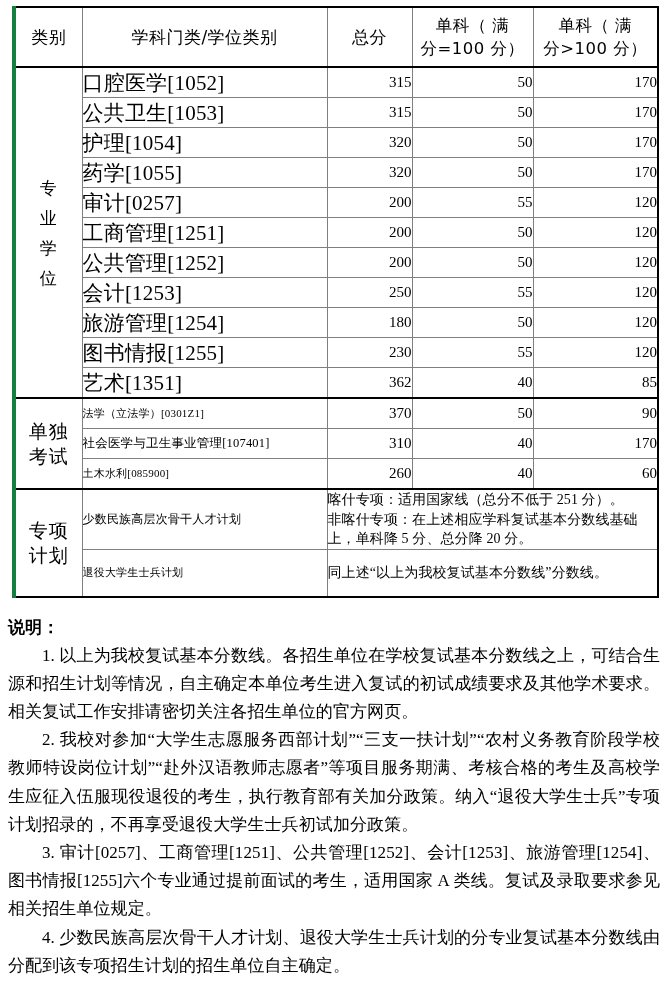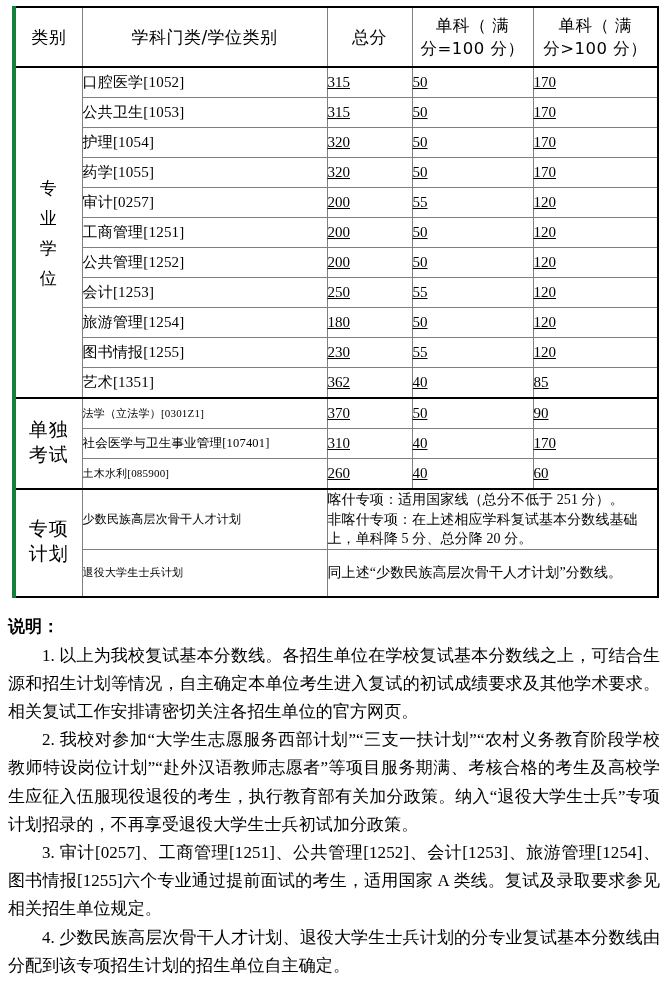--- a/index.html
+++ b/index.html
@@ -57,48 +57,47 @@
     text-align:center;
     font-family:"DejaVu Sans","Liberation Sans",sans-serif;
     font-size:17px;
     font-weight:bold;
     line-height:30px;
     letter-spacing:1px;
   }
   .cat-vert .ch{display:block;}
   .cat-block{
     text-align:center;
-    font-family:Liberation Mono, monospace;
+    font-family:Liberation Serif, serif;
     font-size:19px;
     font-weight:bold;
     line-height:25px;
     letter-spacing:1px;
   }
   .cat-block .ln{display:block;}
 
   
   .disc{
     height:29px;
     padding-left:10px;
-    font-size:15px;
+    font-size:21px;
     letter-spacing:0.2px;
     text-align:left;
   }
   .disc.tiny{font-size:12.5px;}
   .disc.mid{font-size:11px;}
   .disc.plan{height:58px;font-size:12px;}
   .disc.plan2{height:46px;font-size:11px;}
 
   
   .num{
     height:29px;
-    text-align:left;
+    text-align:right;
     font-size:15px;
     font-family:"Liberation Serif","DejaVu Serif",serif;
-    text-decoration:underline;
   }
 
   
   .plan-desc{
     padding:3px 6px 3px 8px;
     font-size:14px;
     line-height:19.5px;
     text-align:left;
     letter-spacing:0.1px;
   }
@@ -108,21 +107,21 @@
   .notes{
     margin:4px 10px 0 8px;
     font-size:17px;
     line-height:28.2px;
     letter-spacing:0.1px;
     text-align:justify;
     text-justify:inter-ideograph;
   }
   .notes-title{
     font-weight:bold;
-    font-family:Liberation Mono, monospace;
+    font-family:Liberation Sans, sans-serif;
     font-size:17px;
     line-height:27px;
     margin:16px 0 1px 0;
   }
   .note-item{
     margin:0;
     text-indent:2em;
   }
 </style>
 </head>
@@ -257,21 +256,21 @@
         </td>
         <td class="disc plan">少数民族高层次骨干人才计划</td>
         <td class="plan-desc outer-r" colspan="3">
           <p>喀什专项：适用国家线（总分不低于 251 分）。</p>
           <p>非喀什专项：在上述相应学科复试基本分数线基础上，单科降 5 分、总分降 20 分。</p>
         </td>
       </tr>
       <tr class="outer-b">
         <td class="disc plan2">退役大学生士兵计划</td>
         <td class="plan-desc outer-r" colspan="3">
-          <p>同上述“少数民族高层次骨干人才计划”分数线。</p>
+          <p>同上述“以上为我校复试基本分数线”分数线。</p>
         </td>
       </tr>
     </tbody>
   </table>
 
   <div class="notes">
     <div class="notes-title">说明：</div>
     <p class="note-item">1. 以上为我校复试基本分数线。各招生单位在学校复试基本分数线之上，可结合生源和招生计划等情况，自主确定本单位考生进入复试的初试成绩要求及其他学术要求。相关复试工作安排请密切关注各招生单位的官方网页。</p>
     <p class="note-item">2. 我校对参加“大学生志愿服务西部计划”“三支一扶计划”“农村义务教育阶段学校教师特设岗位计划”“赴外汉语教师志愿者”等项目服务期满、考核合格的考生及高校学生应征入伍服现役退役的考生，执行教育部有关加分政策。纳入“退役大学生士兵”专项计划招录的，不再享受退役大学生士兵初试加分政策。</p>
     <p class="note-item">3. 审计[0257]、工商管理[1251]、公共管理[1252]、会计[1253]、旅游管理[1254]、图书情报[1255]六个专业通过提前面试的考生，适用国家 A 类线。复试及录取要求参见相关招生单位规定。</p>

